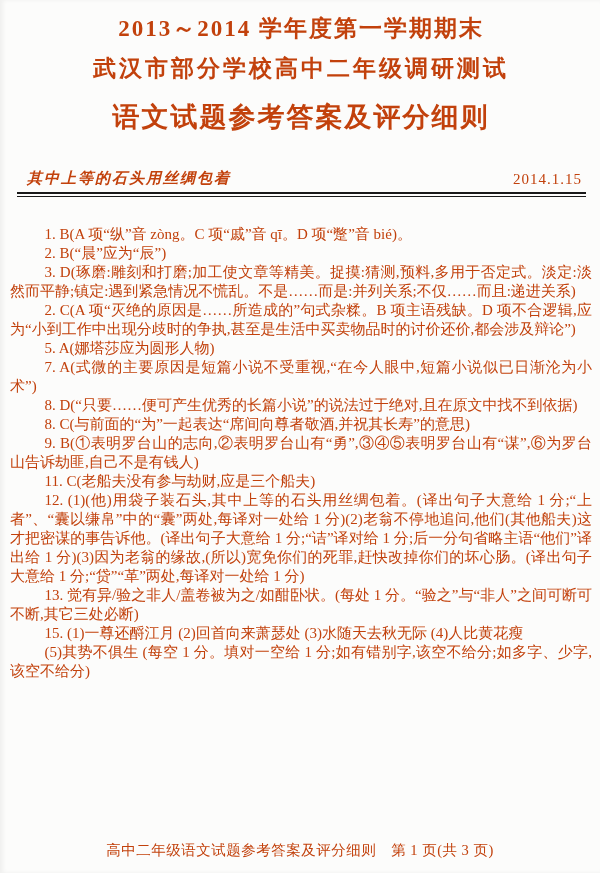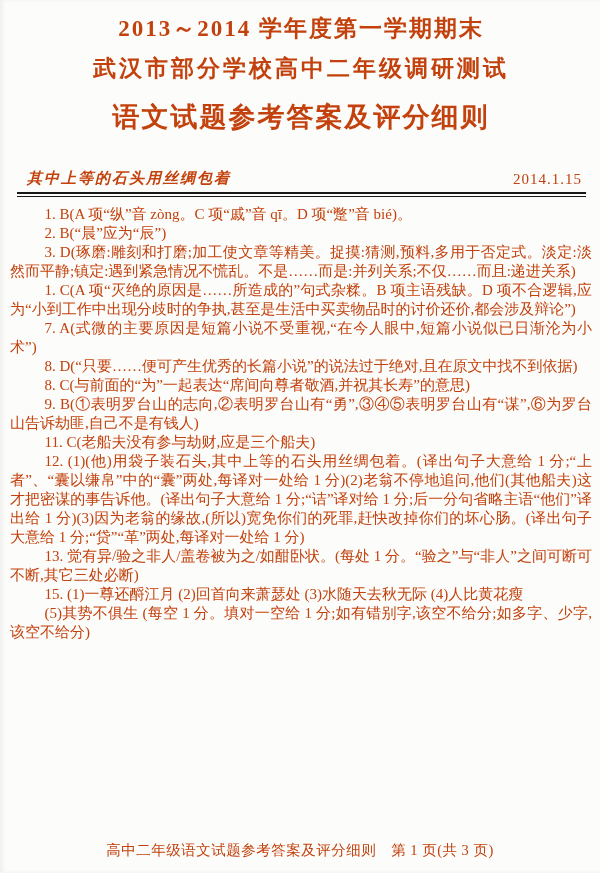--- a/index.html
+++ b/index.html
@@ -41,21 +41,21 @@
     font-size: 15px; letter-spacing: 2px;
   }
   .issue-date { font-size: 15px; letter-spacing: 1px; margin-top: 19px; }
   .header-rule {
     margin: 4px 6px 0 7px;
     height: 2px;
     border-top: 2px solid #191919;
     border-bottom: 1px solid #191919;
   }
   .answers {
-    margin-top: 8px;
+    margin-top: 28px;
     font-size: 15px;
     line-height: 19px;
     text-align: justify;
     font-family: Liberation Serif, serif;
   }
   .answers p { margin: 0; text-indent: 2.3em; }
   .page-footer {
     position: absolute;
     left: 0; right: 0; bottom: 13px;
     text-align: center;
@@ -76,21 +76,22 @@
       <span class="issuer">其中上等的石头用丝绸包着</span>
       <span class="issue-date">2014.1.15</span>
     </div>
     <div class="header-rule"></div>
   </div>
 
   <div class="answers">
     <p>1. B(A 项“纵”音 zòng。C 项“戚”音 qī。D 项“蹩”音 bié)。</p>
     <p>2. B(“晨”应为“辰”)</p>
     <p>3. D(琢磨:雕刻和打磨;加工使文章等精美。捉摸:猜测,预料,多用于否定式。淡定:淡然而平静;镇定:遇到紧急情况不慌乱。不是……而是:并列关系;不仅……而且:递进关系)</p>
-    <p>1. C(A 项“灭绝的原因是……所造成的”句式杂糅。B 项主语残缺。D 项不合逻辑,应为“小到工作中出现分歧时的争执,甚至是生活中买卖物品时的讨价还价,都会涉及辩论”)</p>
+    <p>2. C(A 项“灭绝的原因是……所造成的”句式杂糅。B 项主语残缺。D 项不合逻辑,应为“小到工作中出现分歧时的争执,甚至是生活中买卖物品时的讨价还价,都会涉及辩论”)</p>
+    <p>5. A(娜塔莎应为圆形人物)</p>
     <p>7. A(式微的主要原因是短篇小说不受重视,“在今人眼中,短篇小说似已日渐沦为小术”)</p>
     <p>8. D(“只要……便可产生优秀的长篇小说”的说法过于绝对,且在原文中找不到依据)</p>
     <p>8. C(与前面的“为”一起表达“席间向尊者敬酒,并祝其长寿”的意思)</p>
     <p>9. B(①表明罗台山的志向,②表明罗台山有“勇”,③④⑤表明罗台山有“谋”,⑥为罗台山告诉劫匪,自己不是有钱人)</p>
     <p>11. C(老船夫没有参与劫财,应是三个船夫)</p>
     <p>12. (1)(他)用袋子装石头,其中上等的石头用丝绸包着。(译出句子大意给 1 分;“上者”、“囊以缣帛”中的“囊”两处,每译对一处给 1 分)(2)老翁不停地追问,他们(其他船夫)这才把密谋的事告诉他。(译出句子大意给 1 分;“诘”译对给 1 分;后一分句省略主语“他们”译出给 1 分)(3)因为老翁的缘故,(所以)宽免你们的死罪,赶快改掉你们的坏心肠。(译出句子大意给 1 分;“贷”“革”两处,每译对一处给 1 分)</p>
     <p>13. 觉有异/验之非人/盖卷被为之/如酣卧状。(每处 1 分。“验之”与“非人”之间可断可不断,其它三处必断)</p>
     <p>15. (1)一尊还酹江月 (2)回首向来萧瑟处 (3)水随天去秋无际 (4)人比黄花瘦</p>
     <p>(5)其势不俱生 (每空 1 分。填对一空给 1 分;如有错别字,该空不给分;如多字、少字,该空不给分)</p>
   </div>

